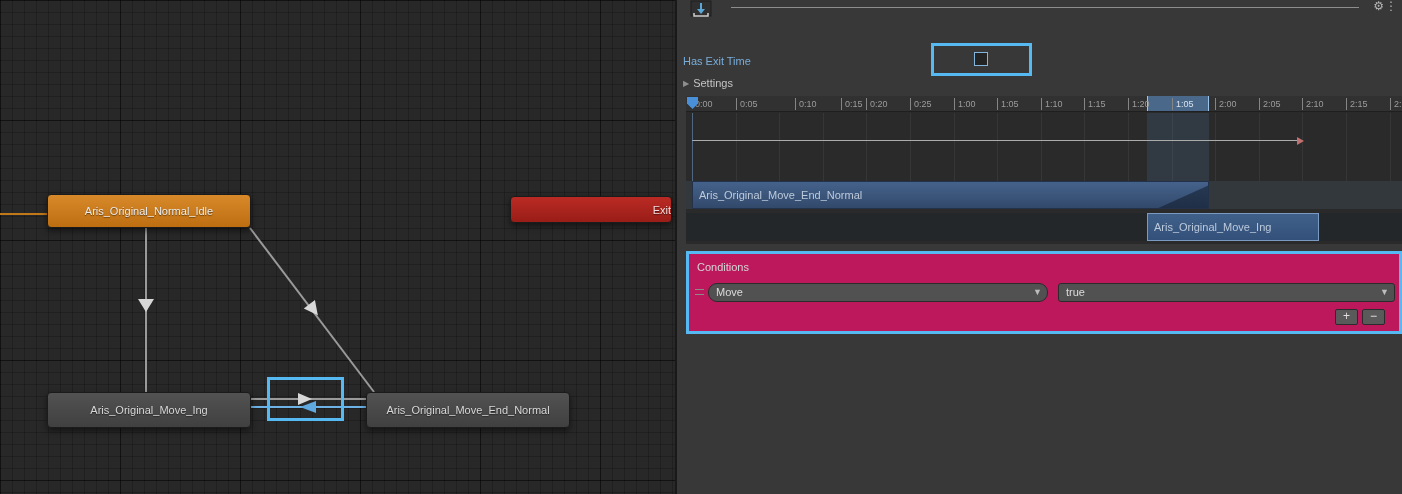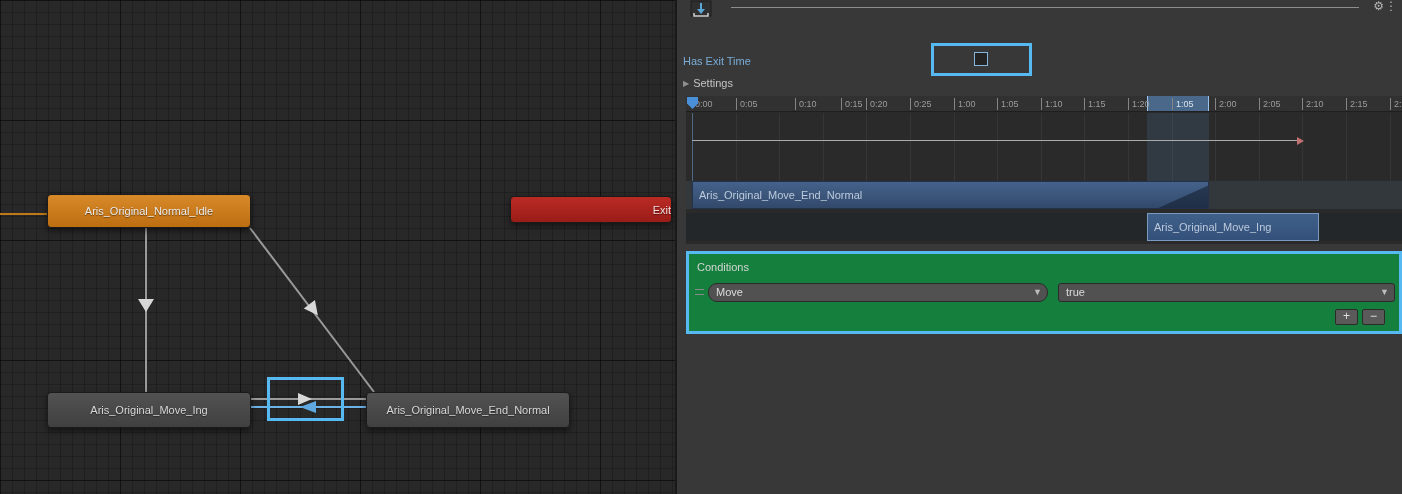--- a/index.html
+++ b/index.html
@@ -179,21 +179,21 @@
     left: 461px; width: 172px;
     background: linear-gradient(#40608a, #33507a);
     border: 1px solid #7b9ac0;
   }
 
   
   .conditions {
     position: absolute; left: 7px; top: 251px;
     width: 716px; height: 83px;
     border: 3px solid #56b9f2;
-    background: #15803d;
+    background: #be185d;
   }
   .conditions-header { position: absolute; left: 8px; top: 7px; color: #d4d4d4; }
   .cond-handle {
     position: absolute; left: 6px; top: 35px;
     width: 9px; height: 6px;
     border-top: 1px solid #8a8a8a;
     border-bottom: 1px solid #8a8a8a;
   }
   .dropdown {
     position: absolute; top: 29px; height: 19px;

